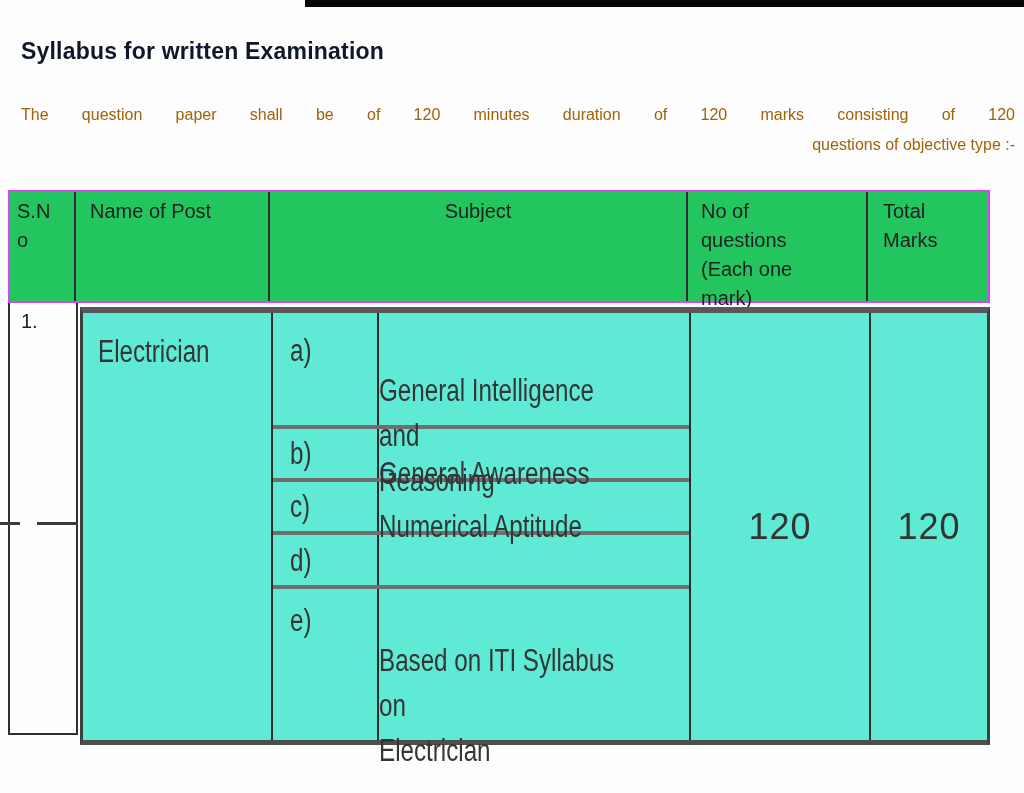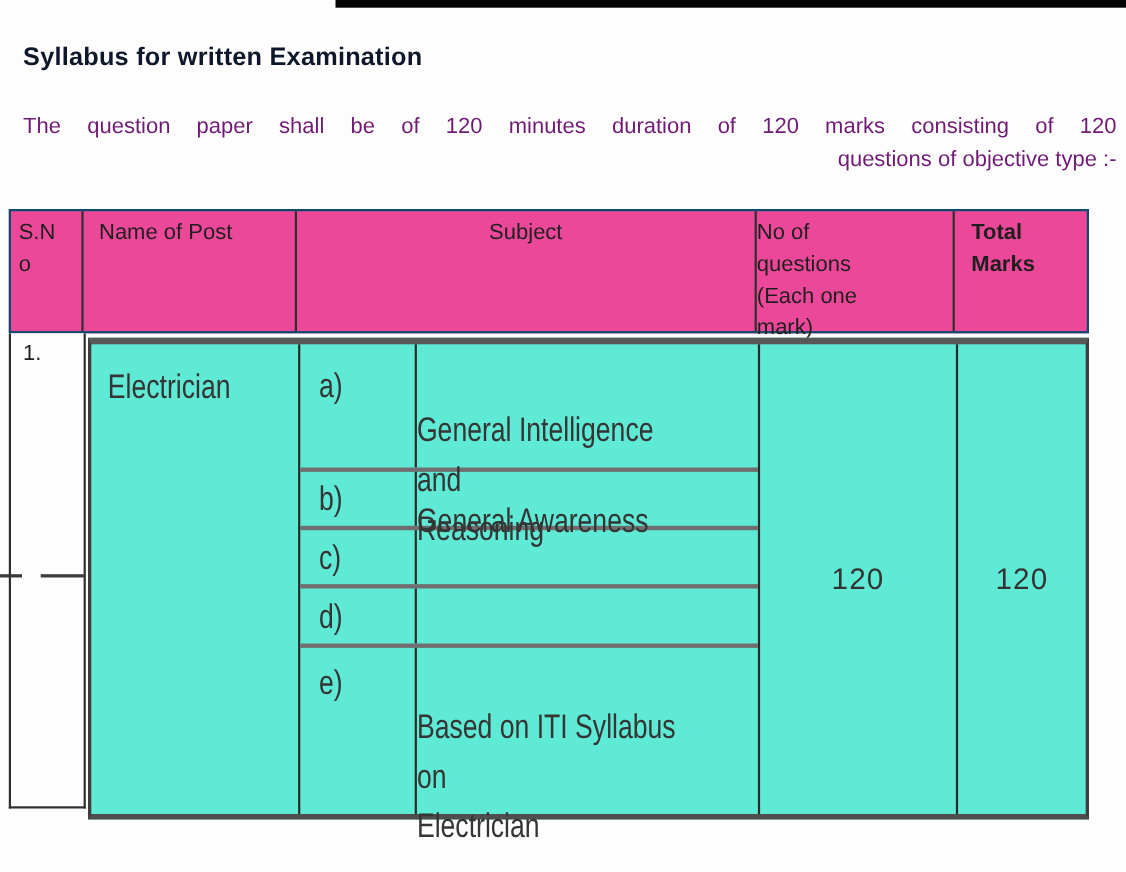--- a/index.html
+++ b/index.html
@@ -13,42 +13,42 @@
   }
   
   .topbar{position:absolute;left:305px;top:0;width:719px;height:7px;background:#050505;}
 
   .title{
     position:absolute;left:21px;top:38px;margin:0;
     font-size:23px;font-weight:bold;color:#0f172a;letter-spacing:.2px;
   }
   .intro{
     position:absolute;left:21px;top:100px;width:994px;
-    font-size:20px;line-height:30px;color:#701a75;
+    font-size:16px;line-height:30px;color:#a16207;
   }
   .intro .l1{display:block;text-align:justify;text-align-last:justify;}
   .intro .l2{display:block;text-align:right;}
 
   
   .tbl{position:absolute;left:8px;top:190px;width:982px;height:556px;}
   .thead{
     position:absolute;left:0;top:0;width:982px;height:113px;
-    border:2px solid #0c4a6e;display:flex;box-sizing:border-box;
-    background:#ec4899;
+    border:2px solid #d946ef;display:flex;box-sizing:border-box;
+    background:#22c55e;
   }
   .hc{
     box-sizing:border-box;border-right:2px solid #2f2f2f;
     font-size:20px;line-height:29px;color:#1f1f1f;
     white-space:pre-line;padding-top:5px;
   }
-  .hc:last-child{border-right:none;font-weight:bold;}
+  .hc:last-child{border-right:none;}
   .hc-sno{width:66px;padding-left:7px;}
   .hc-post{width:194px;padding-left:14px;}
   .hc-subject{width:418px;text-align:center;}
-  .hc-q{width:180px;padding-left:0;}
+  .hc-q{width:180px;padding-left:13px;}
   .hc-total{width:120px;padding-left:15px;}
 
   .sno-cell{
     position:absolute;left:0;top:113px;width:70px;height:432px;
     box-sizing:border-box;background:#fdfdfd;
     border-left:2px solid #2f2f2f;border-right:2px solid #2f2f2f;border-bottom:2px solid #2f2f2f;
     font-size:20px;color:#222;padding:7px 0 0 11px;
   }
 
   .inner{
@@ -80,21 +80,21 @@
   .v-center .lcell,.v-center .scell{display:flex;align-items:center;height:100%;}
 
   
   .cond{
     display:inline-block;
     font-size:31px;line-height:45px;color:#353535;
     transform:scaleX(0.78);transform-origin:0 0;
     white-space:pre-line;
   }
   .v-center .cond{transform-origin:0 50%;line-height:1;}
-  .num{font-size:27px;color:#333;letter-spacing:1px;}
+  .num{font-size:36px;color:#333;letter-spacing:1px;}
 
   
   .dash{position:absolute;height:3px;background:#3c3c3c;}
   .dash-1{left:0;top:522px;width:20px;}
   .dash-2{left:37px;top:522px;width:41px;}
 </style>
 </head>
 <body>
 
 <div id="page">
@@ -146,20 +146,23 @@
             <span class="cond">b)</span>
           </div>
           <div class="scell">
             <span class="cond">General  Awareness</span>
           </div>
         </div>
         <div class="srow row-c bt v-center">
           <div class="lcell">
             <span class="cond">c)</span>
           </div>
+          <div class="scell">
+            <span class="cond">Numerical Aptitude</span>
+          </div>
         </div>
         <div class="srow row-d bt v-center">
           <div class="lcell">
             <span class="cond">d)</span>
           </div>
         </div>
         <div class="srow row-e bt v-top-e">
           <div class="lcell">
             <span class="cond">e)</span>
           </div>

